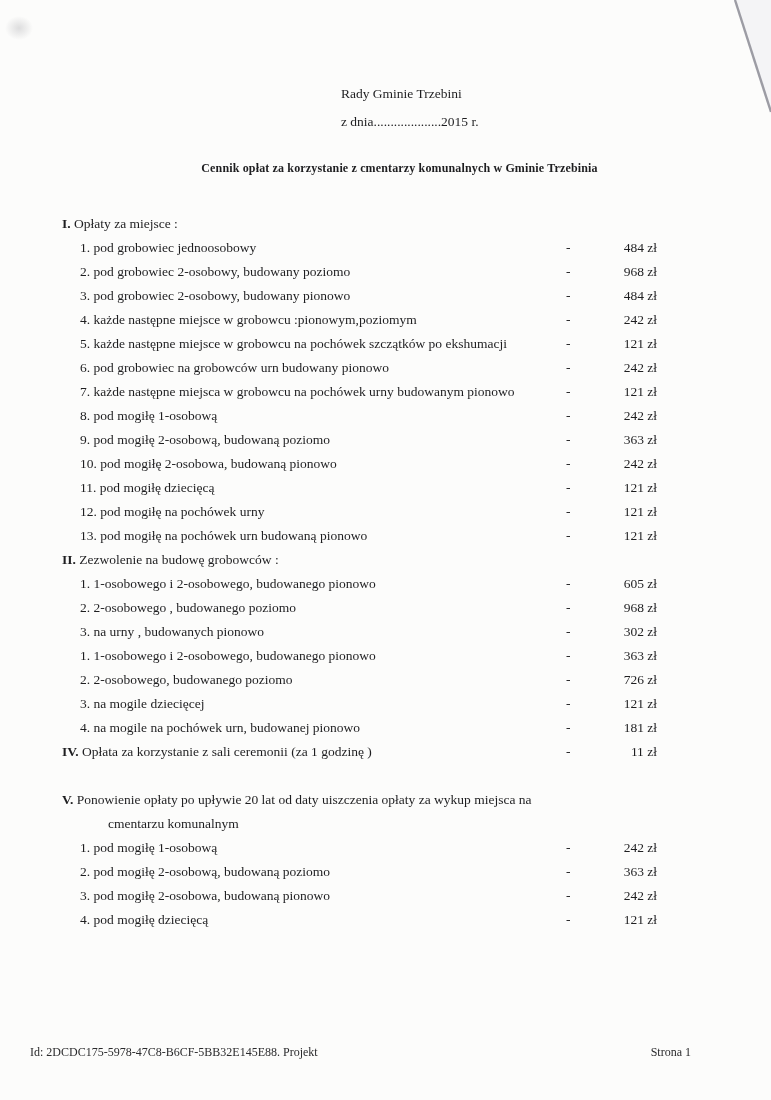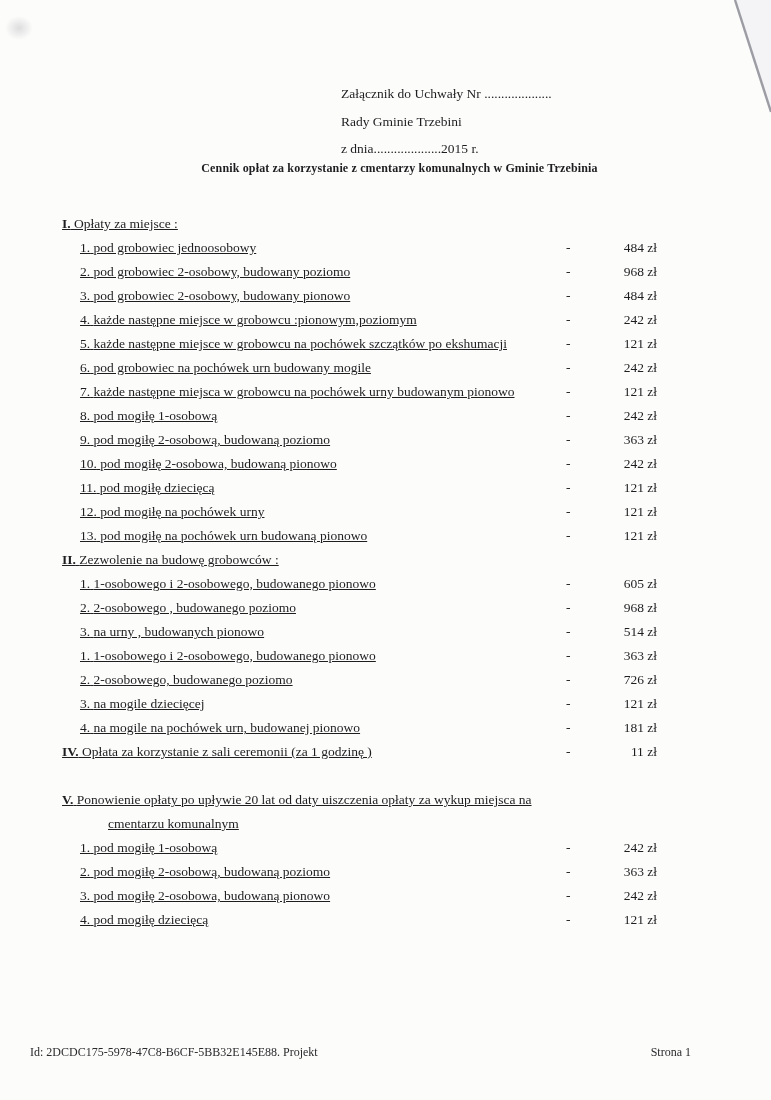--- a/index.html
+++ b/index.html
@@ -29,21 +29,20 @@
   .doc-title {
     position: absolute; left: 0; top: 161px; width: 100%;
     text-align: center; font-weight: bold; font-size: 12px; letter-spacing: .15px;
     white-space: nowrap;
     padding-left: 28px;
   }
 
   .sections {
     position: absolute; left: 62px; top: 212px; width: 596px;
     font-size: 13.5px;
-    text-decoration: underline;
   }
   .row { position: relative; height: 24px; line-height: 24px; white-space: nowrap; }
   .numeral { font-weight: bold; }
   .item-row { padding-left: 18px; }
   .heading2-row { padding-left: 46px; }
   .gap-before { margin-top: 24px; }
   .dash  { position: absolute; left: 504px; top: 0; }
   .price { position: absolute; left: 513px; top: 0; width: 82px; text-align: right; }
 
   .footer {
@@ -59,49 +58,48 @@
 <div class="page">
 
   <div class="smudge"></div>
 
   <svg class="corner-artifact" width="46" height="122" viewBox="0 0 46 122">
     <polygon points="11,0 46,0 46,110" fill="#f4f4f6"></polygon>
     <line x1="10" y1="0" x2="46" y2="112" stroke="#9c9ca4" stroke-width="2.4"></line>
   </svg>
 
   <div class="header-block">
-    <div>Załącznik do Uchwały Nr ....................</div>
     <div>Rady Gminie Trzebini</div>
     <div>z dnia....................2015 r.</div>
   </div>
 
   <div class="doc-title">Cennik opłat za korzystanie z cmentarzy komunalnych w Gminie Trzebinia</div>
 
   <div class="sections">
       <div class="section">
         <div class="row heading-row"><span class="numeral">I.</span> <span>Opłaty za miejsce :</span></div>
         <div class="row item-row"><span class="item-no">1.</span> <span>pod grobowiec jednoosobowy</span><span class="dash">-</span><span class="price">484 zł</span></div>
         <div class="row item-row"><span class="item-no">2.</span> <span>pod grobowiec 2-osobowy, budowany poziomo</span><span class="dash">-</span><span class="price">968 zł</span></div>
         <div class="row item-row"><span class="item-no">3.</span> <span>pod grobowiec 2-osobowy, budowany pionowo</span><span class="dash">-</span><span class="price">484 zł</span></div>
         <div class="row item-row"><span class="item-no">4.</span> <span>każde następne miejsce w grobowcu :pionowym,poziomym</span><span class="dash">-</span><span class="price">242 zł</span></div>
         <div class="row item-row"><span class="item-no">5.</span> <span>każde następne miejsce w grobowcu na pochówek szczątków po ekshumacji</span><span class="dash">-</span><span class="price">121 zł</span></div>
-        <div class="row item-row"><span class="item-no">6.</span> <span>pod grobowiec na pochówek urn budowany mogile</span><span class="dash">-</span><span class="price">242 zł</span></div>
+        <div class="row item-row"><span class="item-no">6.</span> <span>pod grobowiec na grobowców urn budowany pionowo</span><span class="dash">-</span><span class="price">242 zł</span></div>
         <div class="row item-row"><span class="item-no">7.</span> <span>każde następne miejsca w grobowcu na pochówek urny budowanym pionowo</span><span class="dash">-</span><span class="price">121 zł</span></div>
         <div class="row item-row"><span class="item-no">8.</span> <span>pod mogiłę 1-osobową</span><span class="dash">-</span><span class="price">242 zł</span></div>
         <div class="row item-row"><span class="item-no">9.</span> <span>pod mogiłę 2-osobową, budowaną poziomo</span><span class="dash">-</span><span class="price">363 zł</span></div>
         <div class="row item-row"><span class="item-no">10.</span> <span>pod mogiłę 2-osobowa, budowaną pionowo</span><span class="dash">-</span><span class="price">242 zł</span></div>
         <div class="row item-row"><span class="item-no">11.</span> <span>pod mogiłę dziecięcą</span><span class="dash">-</span><span class="price">121 zł</span></div>
         <div class="row item-row"><span class="item-no">12.</span> <span>pod mogiłę  na pochówek urny</span><span class="dash">-</span><span class="price">121 zł</span></div>
         <div class="row item-row"><span class="item-no">13.</span> <span>pod mogiłę na pochówek urn budowaną pionowo</span><span class="dash">-</span><span class="price">121 zł</span></div>
       </div>
       <div class="section">
         <div class="row heading-row"><span class="numeral">II.</span> <span>Zezwolenie na budowę grobowców :</span></div>
         <div class="row item-row"><span class="item-no">1.</span> <span>1-osobowego i 2-osobowego, budowanego pionowo</span><span class="dash">-</span><span class="price">605 zł</span></div>
         <div class="row item-row"><span class="item-no">2.</span> <span>2-osobowego , budowanego poziomo</span><span class="dash">-</span><span class="price">968 zł</span></div>
-        <div class="row item-row"><span class="item-no">3.</span> <span>na urny , budowanych pionowo</span><span class="dash">-</span><span class="price">514 zł</span></div>
+        <div class="row item-row"><span class="item-no">3.</span> <span>na urny , budowanych pionowo</span><span class="dash">-</span><span class="price">302 zł</span></div>
       </div>
       <div class="section">
         <div class="row item-row"><span class="item-no">1.</span> <span>1-osobowego i 2-osobowego, budowanego pionowo</span><span class="dash">-</span><span class="price">363 zł</span></div>
         <div class="row item-row"><span class="item-no">2.</span> <span>2-osobowego, budowanego poziomo</span><span class="dash">-</span><span class="price">726 zł</span></div>
         <div class="row item-row"><span class="item-no">3.</span> <span>na mogile dziecięcej</span><span class="dash">-</span><span class="price">121 zł</span></div>
         <div class="row item-row"><span class="item-no">4.</span> <span>na mogile na pochówek urn, budowanej pionowo</span><span class="dash">-</span><span class="price">181 zł</span></div>
       </div>
       <div class="section">
         <div class="row heading-row"><span class="numeral">IV.</span> <span>Opłata za korzystanie z sali ceremonii (za 1 godzinę )</span><span class="dash">-</span><span class="price">11 zł</span></div>
       </div>

